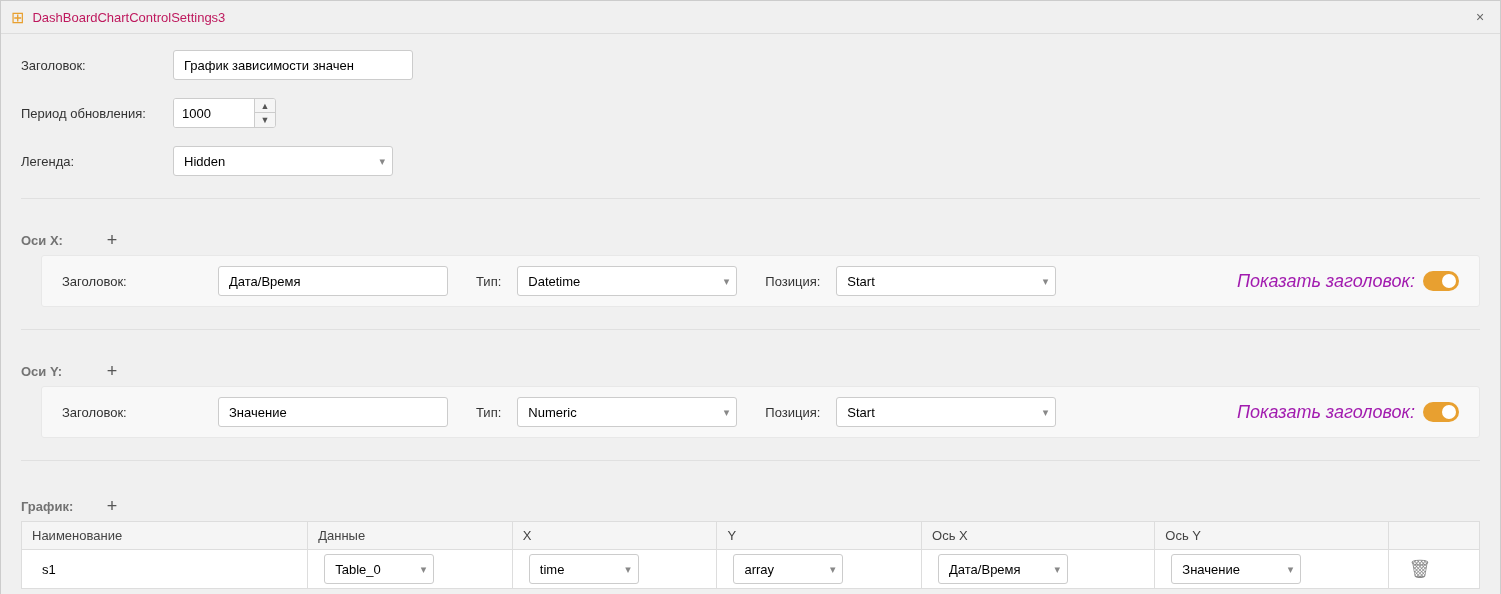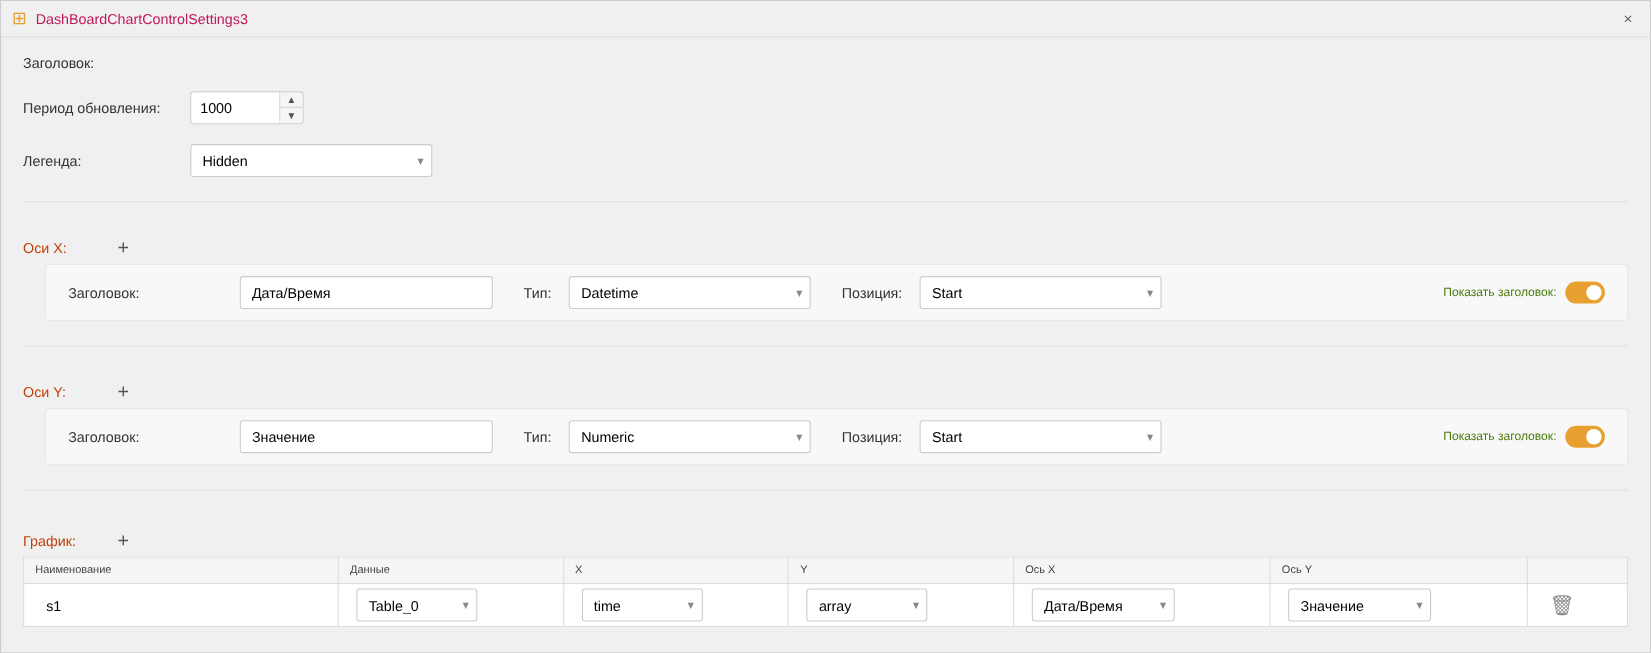--- a/index.html
+++ b/index.html
@@ -156,22 +156,23 @@
 
     .section-header {
       display: flex;
       align-items: center;
       gap: 10px;
       padding: 8px 0 4px 0;
     }
 
     .section-title {
       font-size: 13px;
-      color: #c2410c;
+      color: #737373;
       min-width: 70px;
+      font-weight: bold;
     }
 
     .add-btn {
       width: 22px;
       height: 22px;
       border: none;
       background: transparent;
       cursor: pointer;
       font-size: 18px;
       color: #555;
@@ -213,44 +214,45 @@
     }
 
     .show-label-section {
       display: flex;
       align-items: center;
       gap: 8px;
       margin-left: auto;
     }
 
     .show-label-text {
-      font-size: 11px;
-      color: #4d7c0f;
+      font-size: 18px;
+      color: #a21caf;
       white-space: nowrap;
+      font-style: italic;
     }
 
     
     .data-table-wrapper {
       margin-top: 4px;
     }
 
     .data-table {
       width: 100%;
       border-collapse: collapse;
       background: #fff;
       border: 1px solid #ddd;
     }
 
     .data-table th {
       background: #f5f5f5;
       border: 1px solid #ddd;
       padding: 6px 10px;
       text-align: left;
       font-weight: normal;
-      font-size: 10px;
+      font-size: 13px;
       color: #444;
     }
 
     .data-table td {
       border: 1px solid #ddd;
       padding: 4px 16px;
     }
 
     .name-cell input {
       border: none;
@@ -295,20 +297,21 @@
   <div class="title-bar">
     <span class="title-bar-icon">⊞</span>
     <span class="title-bar-text">DashBoardChartControlSettings3</span>
     <div class="close-btn">×</div>
   </div>
 
   <div class="content">
 
     <div class="form-row">
       <span class="form-label">Заголовок:</span>
+      <input class="text-input title-input" type="text" value="График зависимости значен" style="">
     </div>
 
     <div class="form-row">
       <span class="form-label">Период обновления:</span>
       <div class="period-input-wrapper">
         <input class="period-input" type="text" value="1000" style="">
         <div class="spin-buttons">
           <button class="spin-btn">▲</button>
           <button class="spin-btn">▼</button>
         </div>

